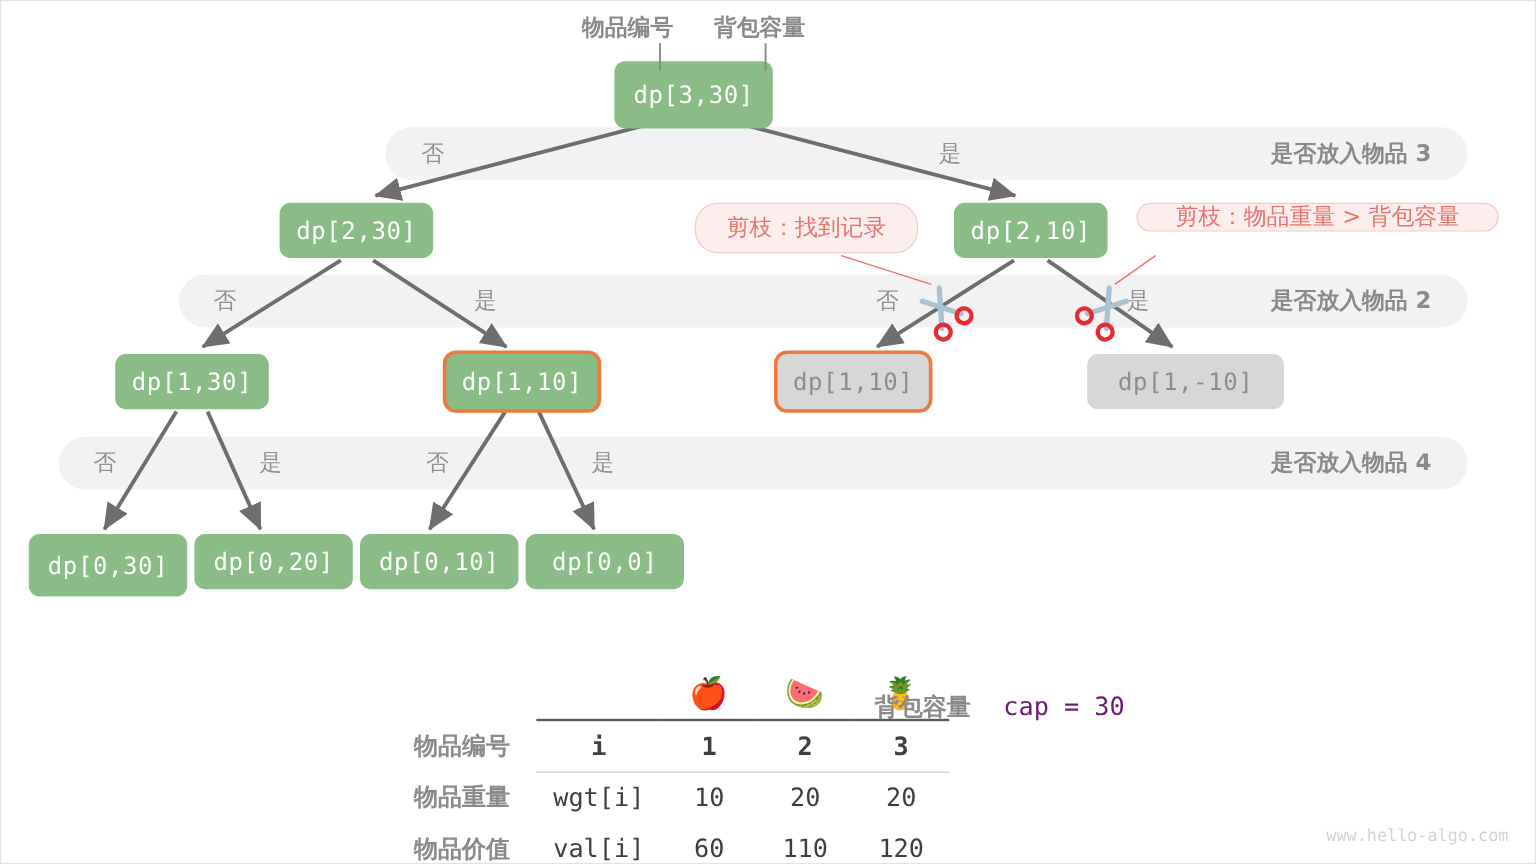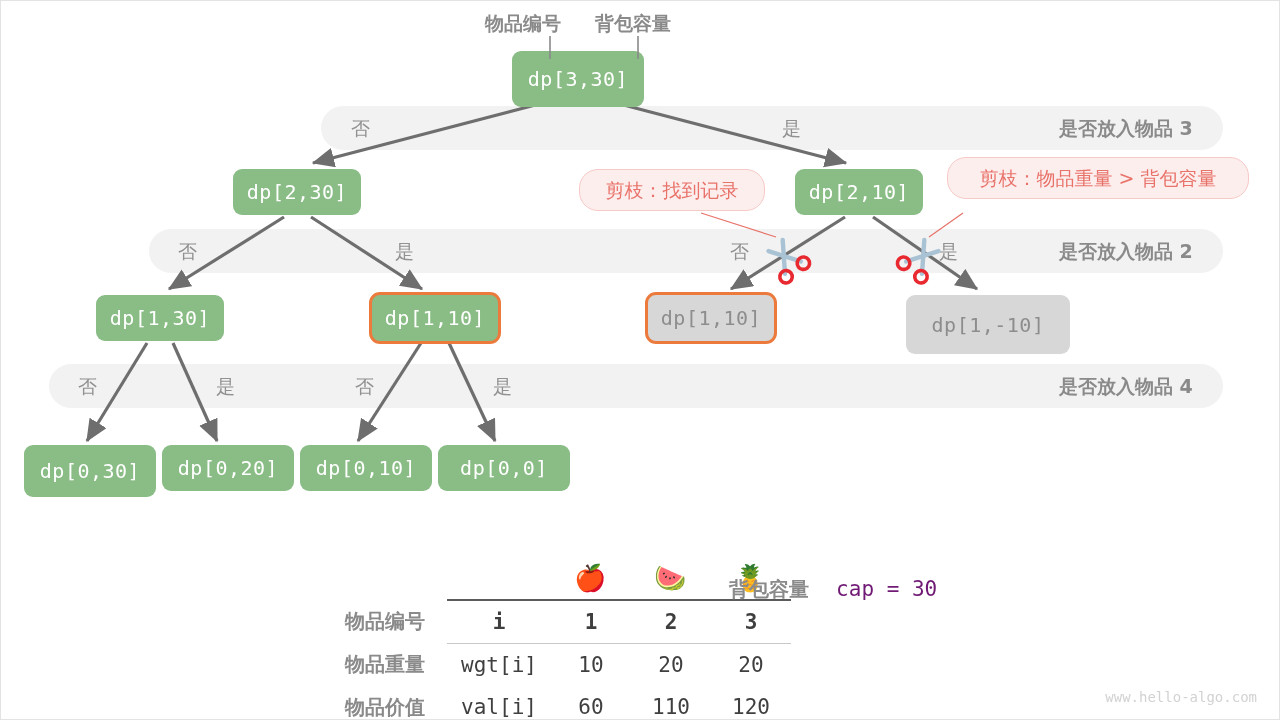--- a/index.html
+++ b/index.html
@@ -188,29 +188,29 @@
   </svg>
 
   <div class="node green" style="left:511px;top:50px;width:132px;height:56px;">dp[3,30]</div>
 
   <div class="node green" style="left:232px;top:168px;width:128px;height:46px;">dp[2,30]</div>
   <div class="node green" style="left:794px;top:168px;width:128px;height:46px;">dp[2,10]</div>
 
   <div class="node green" style="left:95px;top:294px;width:128px;height:46px;">dp[1,30]</div>
   <div class="node green hl" style="left:368px;top:291px;width:132px;height:52px;">dp[1,10]</div>
   <div class="node grey hl" style="left:644px;top:291px;width:132px;height:52px;">dp[1,10]</div>
-  <div class="node grey" style="left:905px;top:294px;width:164px;height:59px;">dp[1,-10]</div>
+  <div class="node grey" style="left:905px;top:294px;width:164px;height:46px;">dp[1,-10]</div>
 
   <div class="node green" style="left:23px;top:444px;width:132px;height:52px;">dp[0,30]</div>
   <div class="node green" style="left:161px;top:444px;width:132px;height:46px;">dp[0,20]</div>
   <div class="node green" style="left:299px;top:444px;width:132px;height:46px;">dp[0,10]</div>
   <div class="node green" style="left:437px;top:444px;width:132px;height:46px;">dp[0,0]</div>
 
   <div class="callout" style="left:578px;top:168px;width:186px;height:42px;">剪枝：找到记录</div>
-  <div class="callout" style="left:946px;top:156px;width:302px;height:42px;">剪枝：物品重量 &gt; 背包容量</div>
+  <div class="callout" style="left:946px;top:168px;width:302px;height:24px;">剪枝：物品重量 &gt; 背包容量</div>
 
   <svg class="layer scissors" viewBox="0 0 1280 720">
 
     <g transform="translate(782,254) rotate(-38)">
       <g stroke="#a9c3d4" stroke-width="4.4" stroke-linecap="round" fill="none">
         <path d="M-9,-12 L10,16"></path>
         <path d="M9,-12 L-10,16"></path>
       </g>
       <circle cx="-11" cy="19" r="6.2" fill="none" stroke="#e8292f" stroke-width="3.6"></circle>
       <circle cx="11" cy="19" r="6.2" fill="none" stroke="#e8292f" stroke-width="3.6"></circle>

